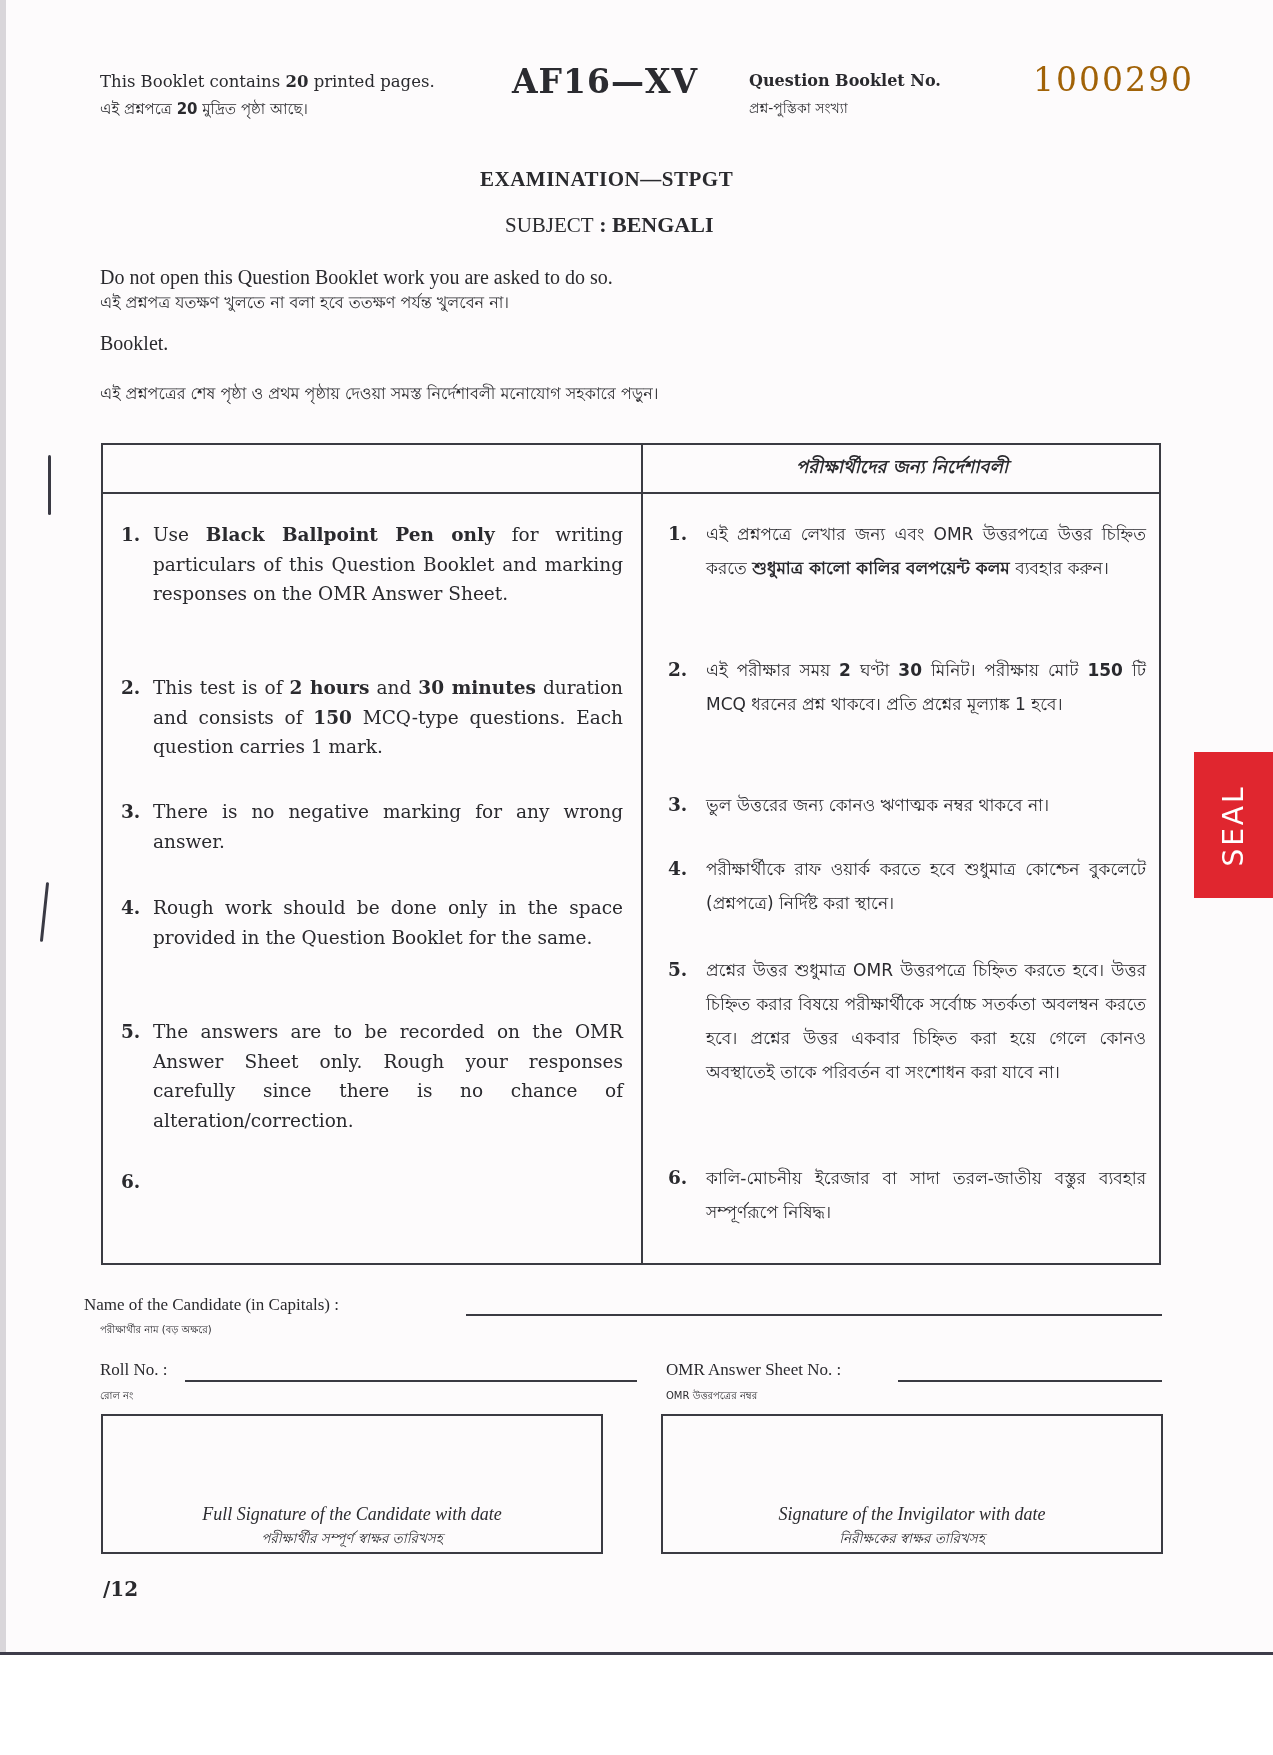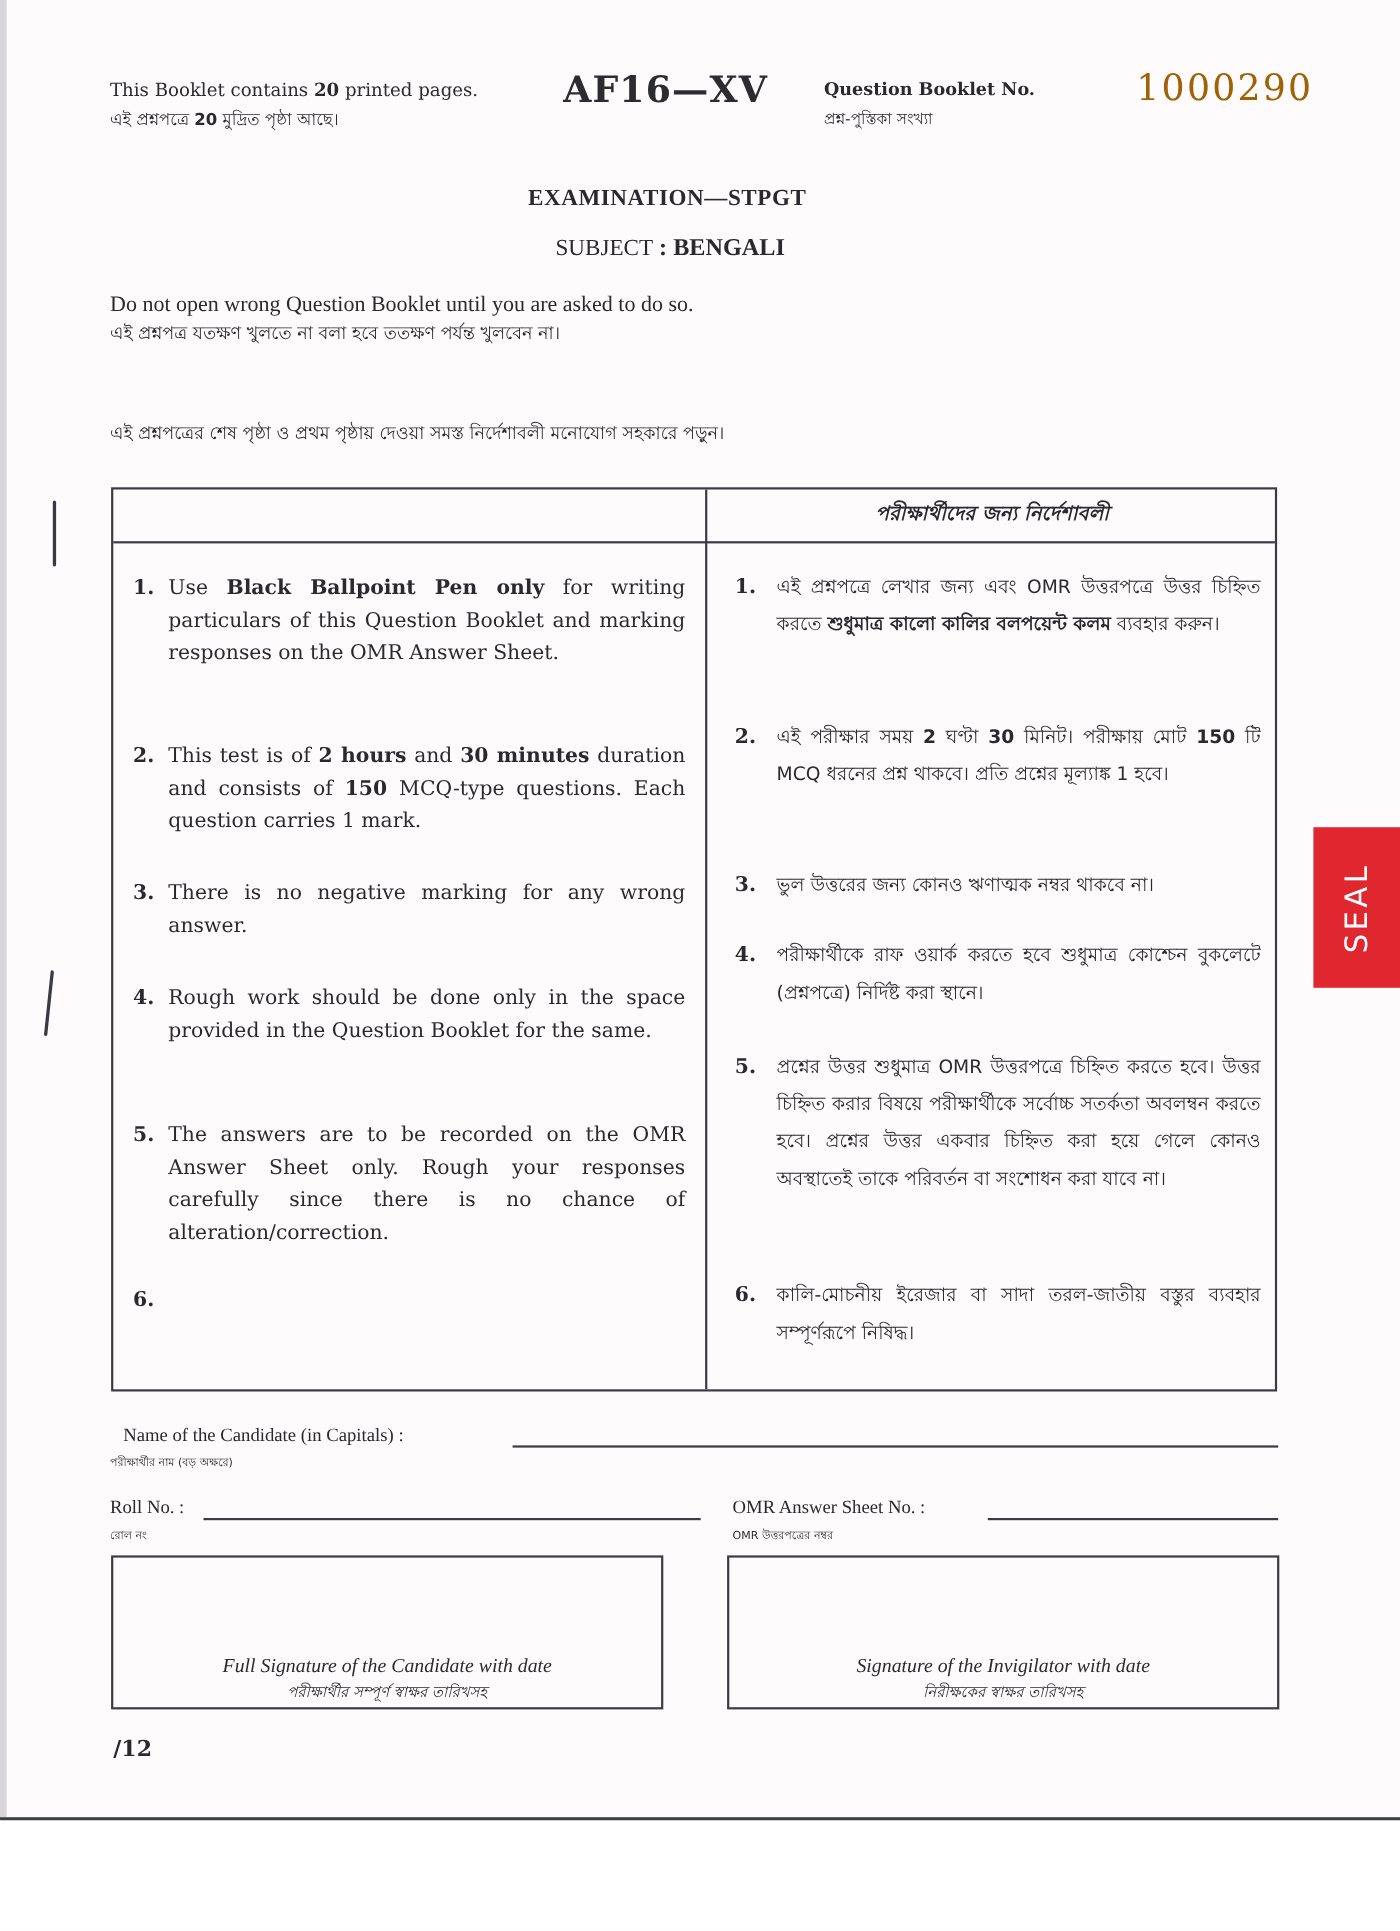--- a/index.html
+++ b/index.html
@@ -79,23 +79,24 @@
 <div class="abs code-title" style="left:512px;top:62px;">AF16—XV</div>
 <div class="abs qb-label" style="left:749px;top:71px;">Question Booklet No.</div>
 <div class="abs bn" style="left:749px;top:97px;font-size:14px;">প্রশ্ন-পুস্তিকা সংখ্যা</div>
 <div class="abs booklet-no" style="left:1033px;top:60px;">1000290</div>
 
 <div class="abs exam-title" style="left:480px;top:167px;">EXAMINATION—STPGT</div>
 <div class="abs subject-line" style="left:505px;top:212px;">
   <span class="sc" style="text-transform:uppercase;font-variant:normal;font-size:21px;">Subject</span><b> : </b><b>BENGALI</b>
 </div>
 
-<div class="abs body-text" style="left:100px;top:265px;">Do not open wrong Question Booklet until you are asked to do so.</div>
+<div class="abs body-text" style="left:100px;top:265px;">Do not open this Question Booklet work you are asked to do so.</div>
 <div class="abs bn-line" style="left:100px;top:291px;">এই প্রশ্নপত্র যতক্ষণ খুলতে না বলা হবে ততক্ষণ পর্যন্ত খুলবেন না।</div>
 <div class="abs body-text" style="left:100px;top:331px;width:1065px;">
+  <div>Booklet.</div>
 </div>
 <div class="abs bn-line" style="left:100px;top:382px;">এই প্রশ্নপত্রের শেষ পৃষ্ঠা ও প্রথম পৃষ্ঠায় দেওয়া সমস্ত নির্দেশাবলী মনোযোগ সহকারে পড়ুন।</div>
 
 <div class="instr-box">
   <div class="instr-divider-v"></div>
   <div class="instr-divider-h"></div>
   <div class="col-head bn-h">পরীক্ষার্থীদের জন্য নির্দেশাবলী</div>
 
   <div class="item en-item" style="top:75px;">
     <span class="num">1.</span>
@@ -144,21 +145,21 @@
   <div class="item bn-item" style="left:565px;top:716px;">
     <span class="num">6.</span>
     <span class="txt">কালি-মোচনীয় ইরেজার বা সাদা তরল-জাতীয় বস্তুর ব্যবহার সম্পূর্ণরূপে নিষিদ্ধ।</span>
   </div>
 </div>
 
 <div class="seal-tab">
     <span>SEAL</span>
   </div>
 
-<div class="abs field-label" style="left:112px;top:1295px;">Name of the Candidate (in Capitals) :</div>
+<div class="abs field-label" style="left:84px;top:1295px;">Name of the Candidate (in Capitals) :</div>
 <div class="underline-field" style="left:466px;top:1314px;width:696px;"></div>
 <div class="abs field-bn" style="left:100px;top:1322px;">পরীক্ষার্থীর নাম (বড় অক্ষরে)</div>
 
 <div class="abs field-label" style="left:100px;top:1360px;">Roll No. :</div>
 <div class="underline-field" style="left:185px;top:1380px;width:452px;"></div>
 <div class="abs field-bn" style="left:100px;top:1388px;">রোল নং</div>
 
 <div class="abs field-label" style="left:666px;top:1360px;">OMR Answer Sheet No. :</div>
 <div class="underline-field" style="left:898px;top:1380px;width:264px;"></div>
 <div class="abs field-bn" style="left:666px;top:1388px;">OMR উত্তরপত্রের নম্বর</div>

